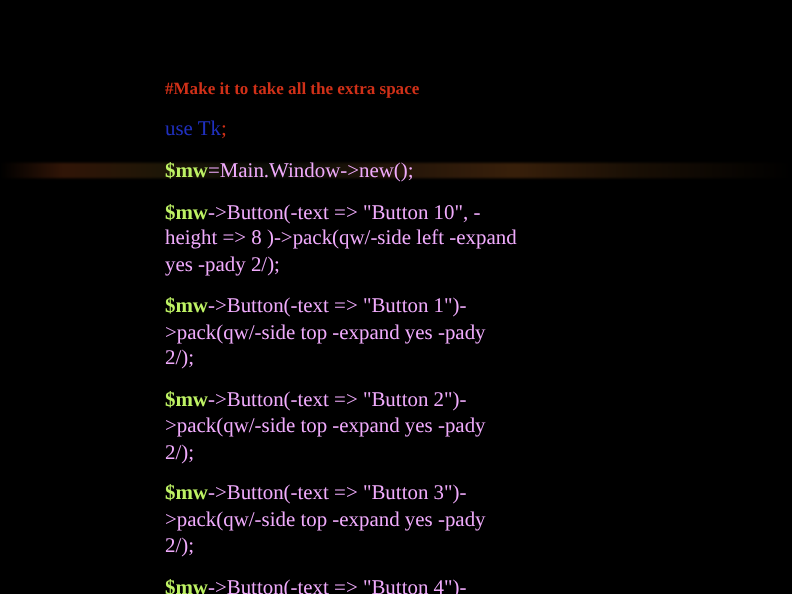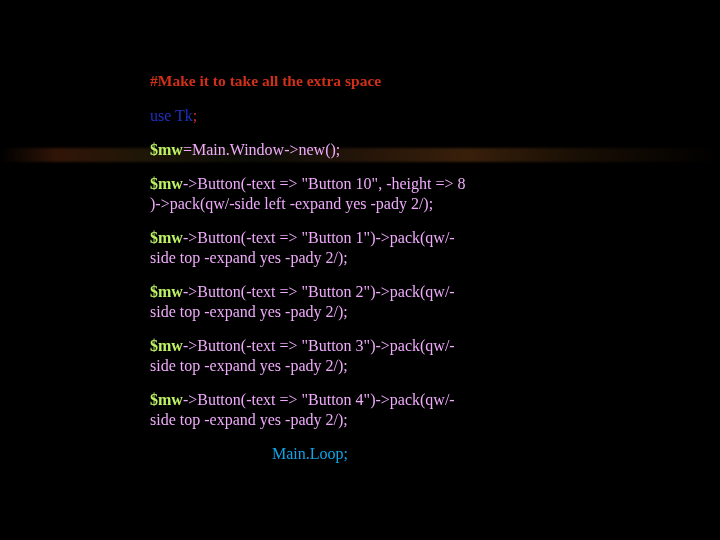--- a/index.html
+++ b/index.html
@@ -38,21 +38,21 @@
     width: 320px;
     font-family: Liberation Serif, serif;
   }
   .title {
     color: #d03018;
     font-weight: bold;
     font-size: 15.5px;
     margin-bottom: 16px;
   }
   .line, .para {
-    font-size: 16px;
+    font-size: 19px;
     line-height: 1.25;
     margin-bottom: 14px;
   }
   .use  { color: #2030c0; }
   .tk   { color: #2030c0; }
   .semi { color: #d03018; }
   .var  { color: #bef264; font-weight: bold; }
   .rest { color: #f0abfc; }
   .mainloop { color: #0ea5e9; text-align: center; }
 </style>

